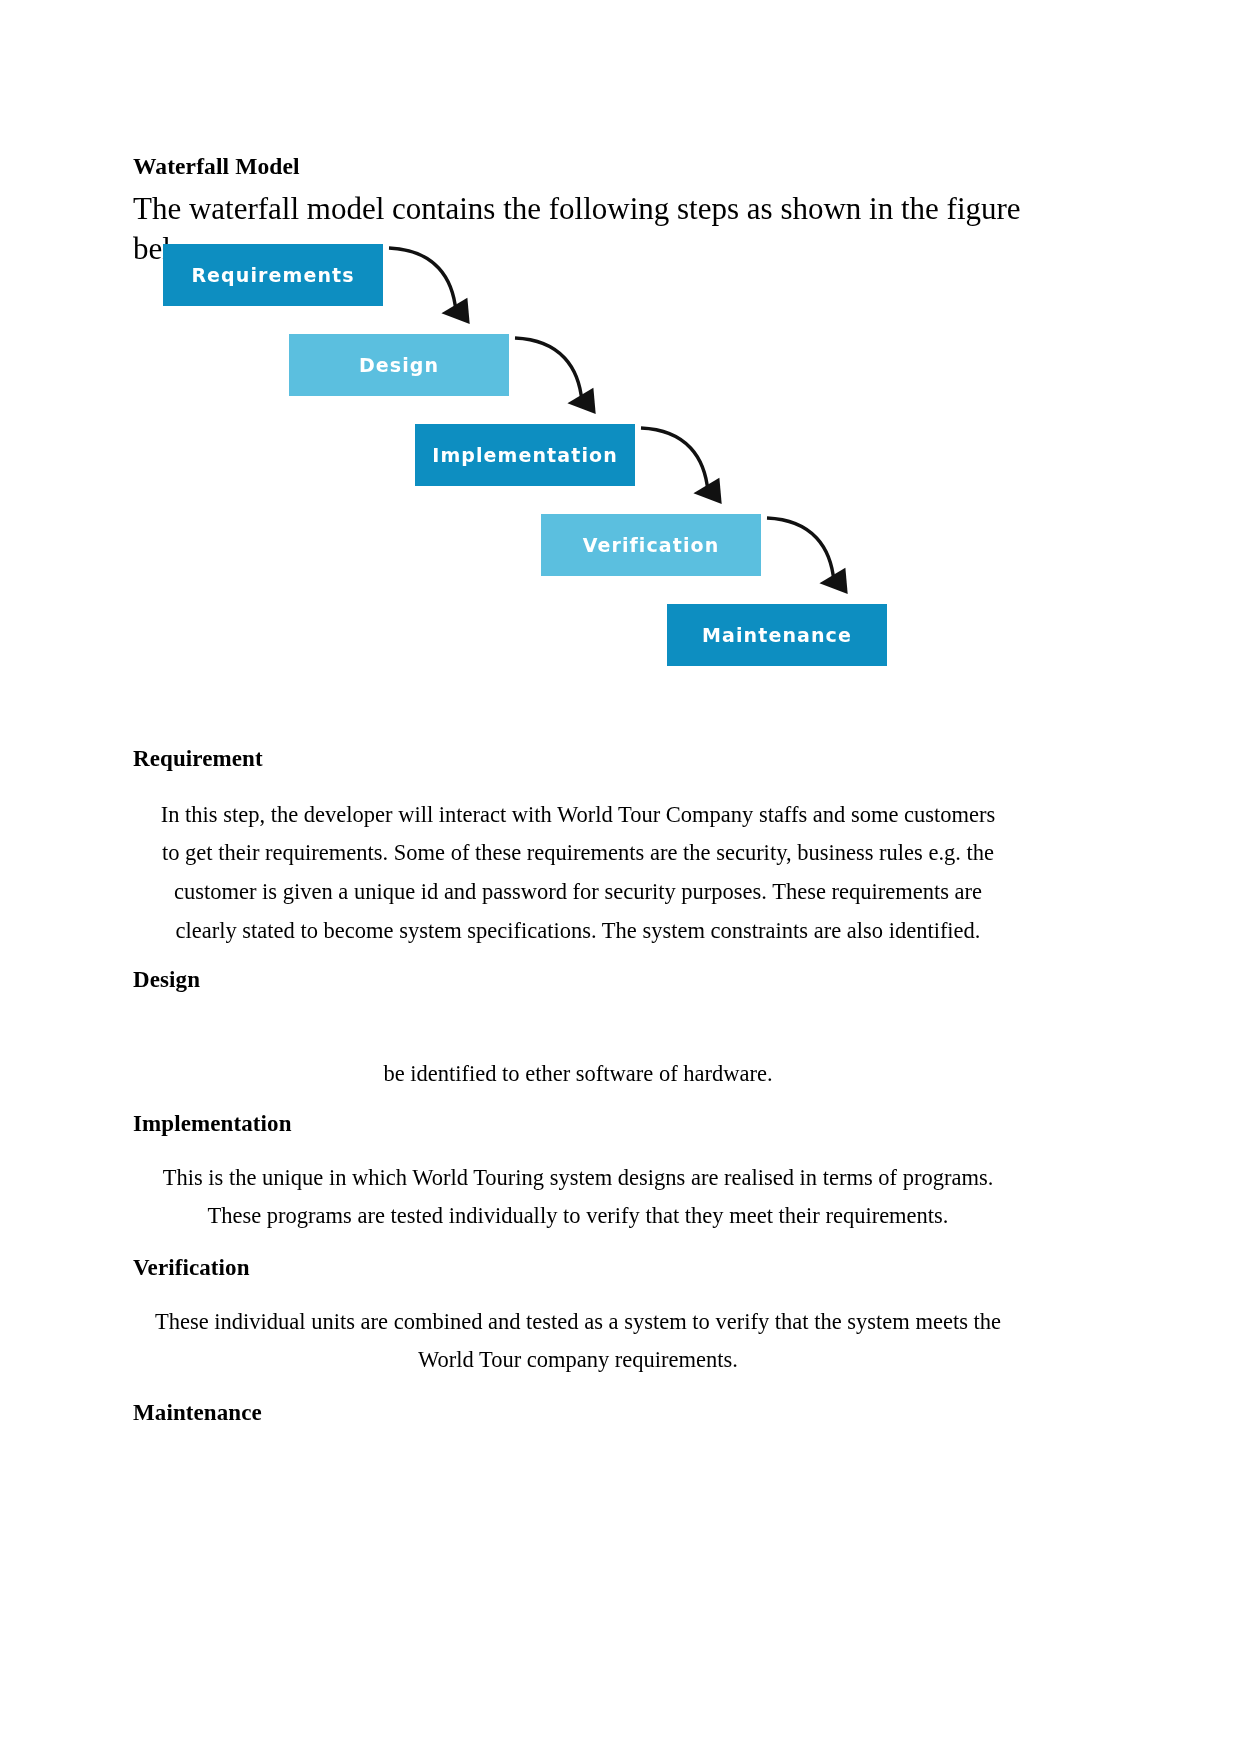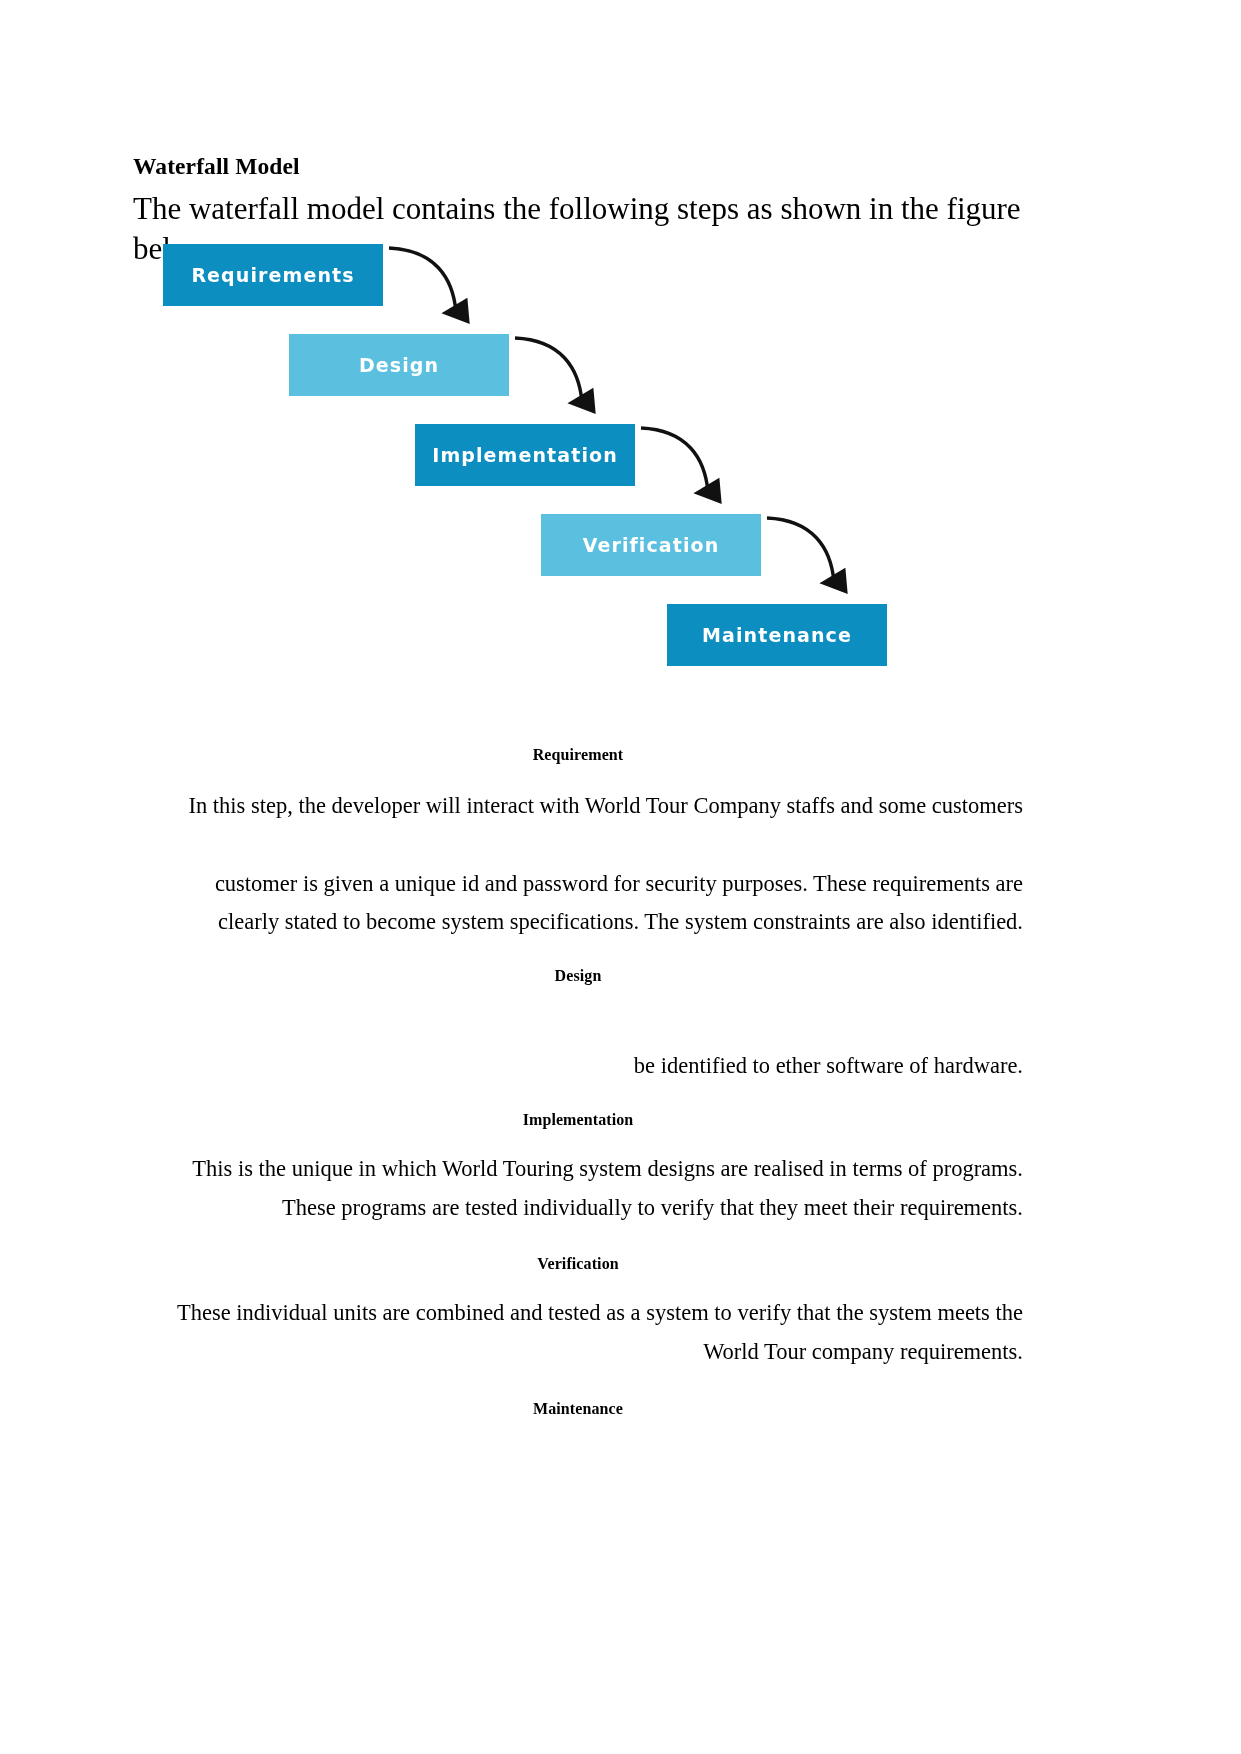--- a/index.html
+++ b/index.html
@@ -42,35 +42,34 @@
   }
 
   .intro-line {
     font-size: 31px;
     line-height: 1.32;
     margin: 0;
     padding: 0;
   }
 
   .sec-heading {
-    font-size: 16px;
+    font-size: 23px;
     font-weight: bold;
     margin: 0;
     padding: 0;
     line-height: 1.2;
     letter-spacing: 0.1px;
-    text-align: center;
   }
 
   .sec-para {
     font-size: 22.5px;
     line-height: 1.72;
     margin: 0;
     padding: 0;
-    text-align: right;
+    text-align: center;
   }
 
   
   .diagram {
     position: relative;
     width: 800px;
     height: 470px;
   }
   .diagram svg { display: block; }
 
@@ -129,21 +128,21 @@
           <rect x="514" y="378" width="220" height="62" fill="#0d8ec1"></rect>
           <text class="wf-label" x="624" y="416" text-anchor="middle">Maintenance</text>
         </g>
       </svg>
     </div>
 
     <div style="position:absolute; left:0px; top:745px; width:890px;">
       <h2 class="sec-heading">Requirement</h2>
       <p class="sec-para" style="margin-top:23px;">
         <span>In this step, the developer will interact with World Tour Company staffs and some customers</span><br>
-        <br>
+        <span>to get their requirements. Some of these requirements are the security, business rules e.g. the</span><br>
         <span>customer is given a unique id and password for security purposes. These requirements are</span><br>
         <span>clearly stated to become system specifications. The system constraints are also identified.</span>
       </p>
     </div>
 
     <div style="position:absolute; left:0px; top:966px; width:890px;">
       <h2 class="sec-heading">Design</h2>
       <p class="sec-para" style="margin-top:23px;">
         <br>
         <span>be identified to ether software of hardware.</span>

